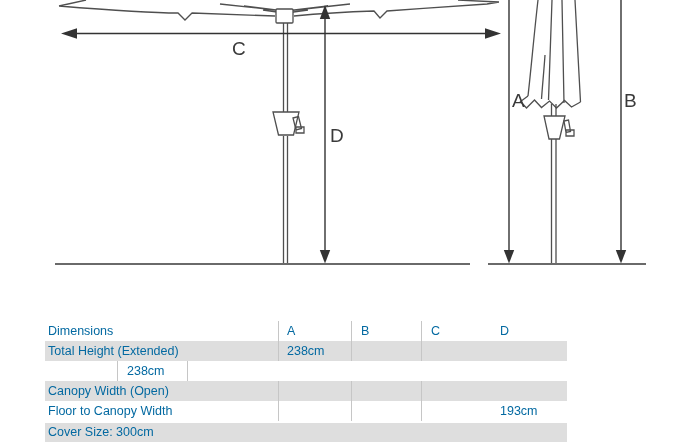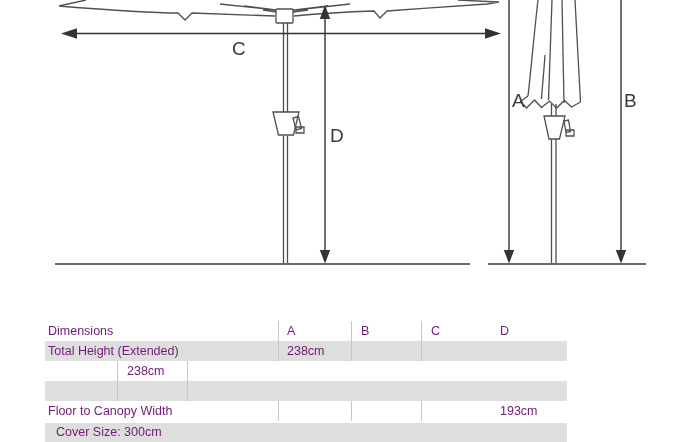--- a/index.html
+++ b/index.html
@@ -22,37 +22,37 @@
     font-size: 19px;
     fill: #3a3a3a;
     stroke: none;
   }
   .dims-table {
     position: absolute;
     left: 45px;
     top: 321px;
     width: 522px;
     font-size: 12.5px;
-    color: #701a75;
+    color: #0369a1;
   }
   .trow { display: flex; height: 20px; line-height: 20px; }
   .trow.stripe { background: #dedede; justify-content: flex-end; }
   .cell { box-sizing: border-box; overflow: hidden; white-space: nowrap; }
   .c0 { width: 234px; padding-left: 3px; }
   .c1 { width: 73px;  padding-left: 8px; }
   .c2 { width: 70px;  padding-left: 9px; }
   .c3 { width: 72px;  padding-left: 9px; }
   .c4 { flex: 1;      padding-left: 6px; }
   .bordered .c0, .bordered .c1, .bordered .c2 { border-right: 1px solid #c6c6c6; }
   .tfooter {
     margin-top: 2px;
     height: 20px;
     line-height: 19px;
     background: #dedede;
-    padding-left: 11px;
+    padding-left: 3px;
     box-sizing: border-box;
   }
   sup.sq { font-size: 8px; vertical-align: 4px; }
 </style>
 </head>
 <body>
 
 <div class="stage">
 
   <svg class="diagram" width="700" height="310" viewBox="0 0 700 310">
@@ -131,20 +131,21 @@
     </div>
 
     <div class="trow bordered">
       <div class="cell c1"></div>
       <div class="cell c2">238cm</div>
       <div class="cell c3"></div>
       <div class="cell c4"></div>
     </div>
 
     <div class="trow bordered stripe">
+      <div class="cell c0">Canopy Width (Open)</div>
       <div class="cell c1"></div>
       <div class="cell c2"></div>
       <div class="cell c4"></div>
     </div>
 
     <div class="trow bordered">
       <div class="cell c0">Floor to Canopy Width</div>
       <div class="cell c1"></div>
       <div class="cell c2"></div>
       <div class="cell c3"></div>

